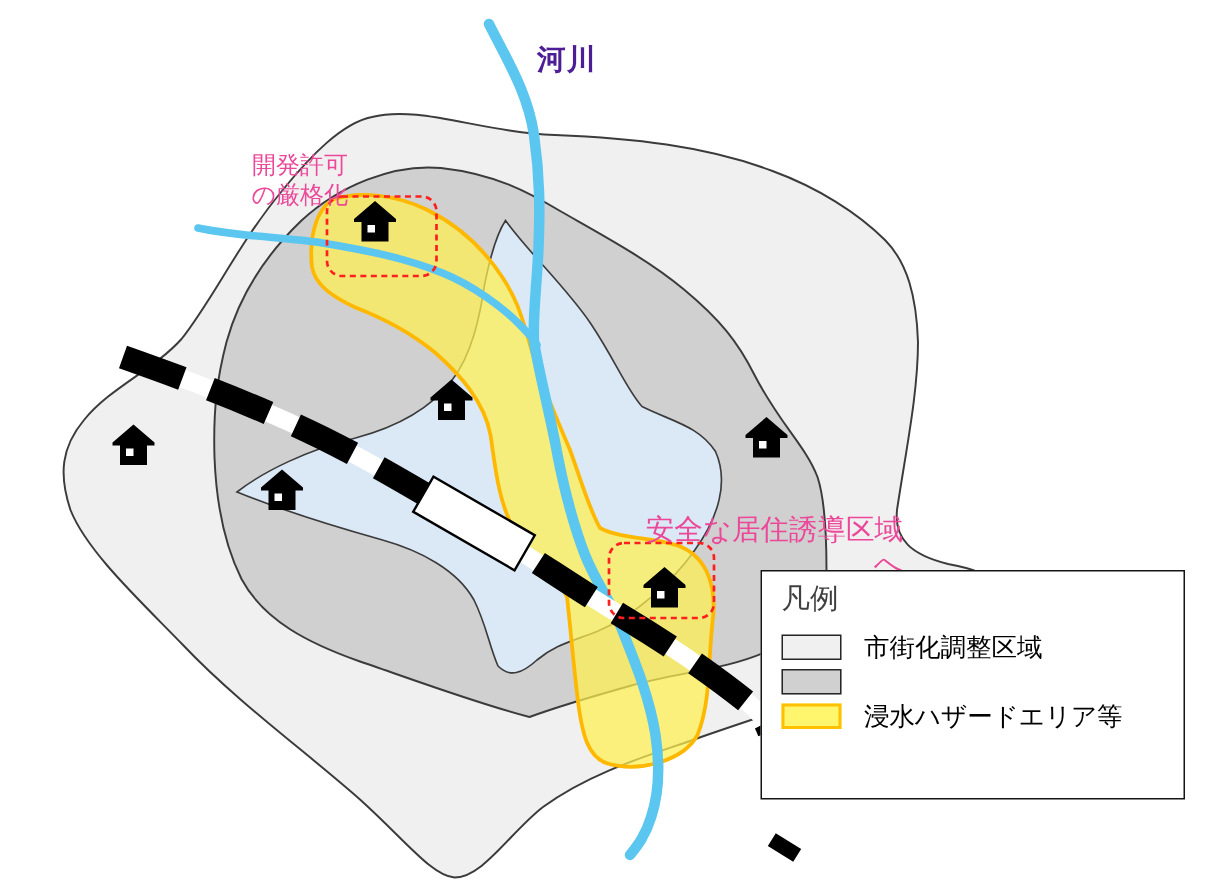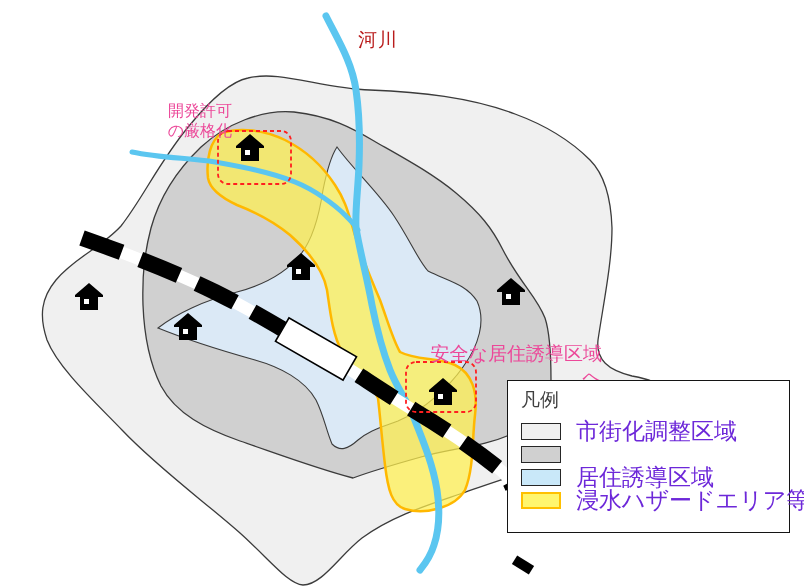--- a/index.html
+++ b/index.html
@@ -5,21 +5,21 @@
   html,body{margin:0;padding:0;}
   body{
     width:804px;height:587px;position:relative;overflow:hidden;
     background:#ffffff;
     font-family:"Liberation Sans","DejaVu Sans",sans-serif;
   }
   svg{position:absolute;left:0;top:0;}
   .overlay{position:absolute;z-index:5;}
   .river-label{
     left:358px;top:27px;
-    color:#b91c1c;font-weight:normal;font-size:19px;letter-spacing:1px;
+    color:#4c1d95;font-weight:bold;font-size:19px;letter-spacing:1px;
   }
   .annotation{
     color:#ec4899;font-weight:normal;text-align:right;
     white-space:pre-line;line-height:1.22;
   }
   #anno-development{left:126px;top:101px;width:106px;font-size:16px;}
   #anno-relocation{left:422px;top:342px;width:180px;font-size:19px;}
   .legend{
     left:507px;top:380px;width:283px;height:153px;
     background:#ffffff;border:1.5px solid #141414;box-sizing:border-box;
@@ -27,21 +27,21 @@
   }
   .legend-title{
     font-size:19px;line-height:26px;color:#3F3F3F;margin-bottom:10px;
   }
   .legend-row{display:flex;align-items:center;height:17px;margin-bottom:6px;}
   .swatch{width:40px;height:17px;box-sizing:border-box;margin-right:15px;flex:none;}
   .sw-0{background:#F0F0F0;border:1px solid #262626;}
   .sw-1{background:#D0D0D0;border:1px solid #262626;}
   .sw-2{background:#C9E8F9;border:1px solid #262626;}
   .sw-3{background:#FFF66E;border:2px solid #FFC000;}
-  .legend-label{font-size:23px;color:#6d28d9;white-space:nowrap;}
+  .legend-label{font-size:17px;color:#000000;white-space:nowrap;}
 </style>
 </head>
 <body>
 
 <svg width="804" height="587" viewBox="0 0 804 587">
   <defs>
     <g id="house">
       <polygon points="0,-14 14,-2 14,0 9,0 9,13 -9,13 -9,0 -14,0 -14,-2" fill="#000000"></polygon>
       <rect x="-5" y="2" width="5" height="5" fill="#ffffff"></rect>
     </g>
@@ -175,20 +175,16 @@
 <div class="overlay legend">
   <div class="legend-title">凡例</div>
   <div class="legend-row">
     <div class="swatch sw-0"></div>
     <div class="legend-label">市街化調整区域</div>
   </div>
   <div class="legend-row">
     <div class="swatch sw-1"></div>
   </div>
   <div class="legend-row">
-    <div class="swatch sw-2"></div>
-    <div class="legend-label">居住誘導区域</div>
-  </div>
-  <div class="legend-row">
     <div class="swatch sw-3"></div>
     <div class="legend-label">浸水ハザードエリア等</div>
   </div>
 </div>
 
 </body></html>

